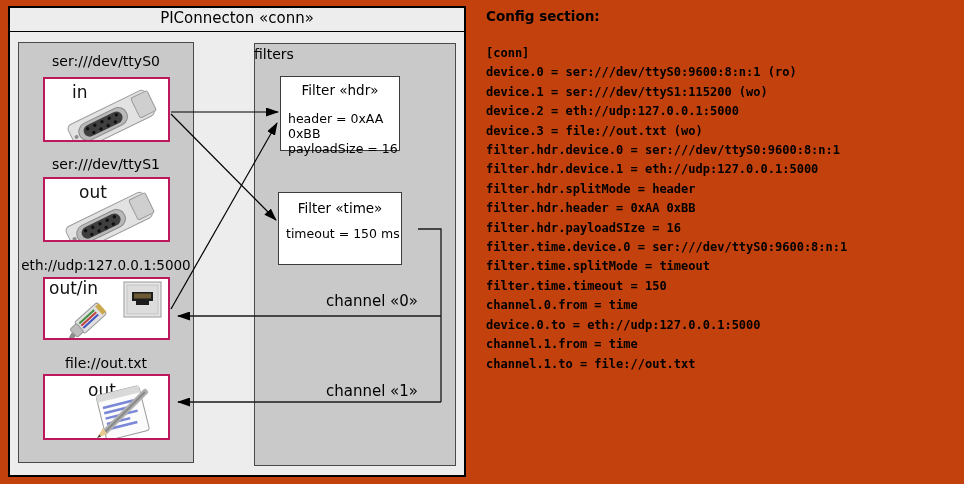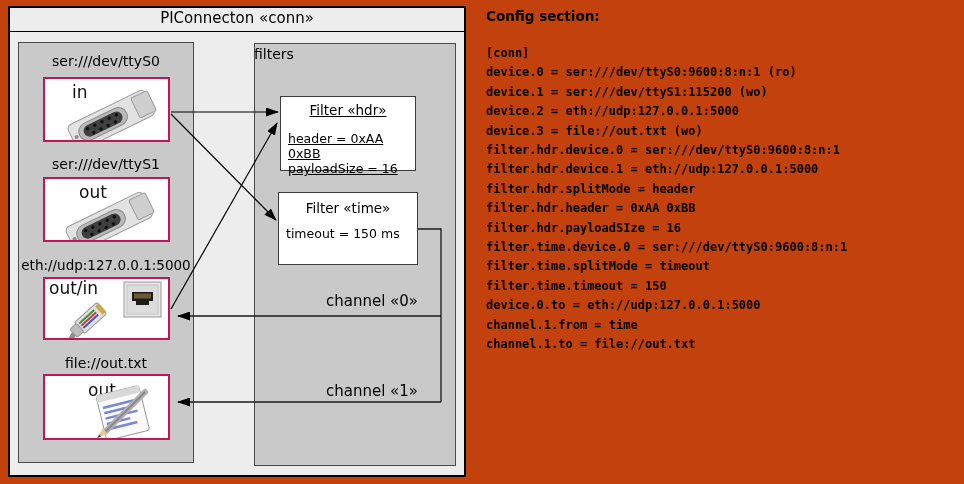--- a/index.html
+++ b/index.html
@@ -125,29 +125,29 @@
       <path d="M60,56 L100,16" stroke="#b0b0b0" stroke-width="6" stroke-linecap="round"></path>
       <path d="M60,56 L100,16" stroke="#8a8a8a" stroke-width="2"></path>
       <polygon points="52,62 62,58 58,52" fill="#e8c98f"></polygon>
       <polygon points="52,62 56,60.5 54.5,58.5" fill="#3a3a3a"></polygon>
     </svg>
   </div>
 
   <div class="abs panel filters-panel"></div>
   <div class="abs panel-title" style="left:254px;top:46px;width:202px;">filters</div>
 
-  <div class="abs filter-box" style="left:280px;top:96px;width:136px;height:75px;text-decoration:underline;">
+  <div class="abs filter-box" style="left:280px;top:76px;width:120px;height:75px;">
     <div class="filter-title">Filter «hdr»</div>
     <div class="filter-props">
       <div>header = 0xAA 0xBB</div>
       <div>payloadSize = 16</div>
     </div>
   </div>
 
-  <div class="abs filter-box" style="left:278px;top:192px;width:140px;height:73px;">
+  <div class="abs filter-box" style="left:278px;top:192px;width:124px;height:73px;">
     <div class="filter-title" style="margin-top:7px;">Filter «time»</div>
     <div class="filter-props" style="margin-top:10px;">
       <div>timeout = 150 ms</div>
     </div>
   </div>
 
   <div class="abs channel-label" style="left:280px;top:292px;">channel «0»</div>
   <div class="abs channel-label" style="left:280px;top:382px;">channel «1»</div>
 
   <svg class="overlay" width="470" height="484" viewBox="0 0 470 484">
@@ -173,18 +173,19 @@
     <div>device.2 = eth://udp:127.0.0.1:5000</div>
     <div>device.3 = file://out.txt (wo)</div>
     <div>filter.hdr.device.0 = ser:///dev/ttyS0:9600:8:n:1</div>
     <div>filter.hdr.device.1 = eth://udp:127.0.0.1:5000</div>
     <div>filter.hdr.splitMode = header</div>
     <div>filter.hdr.header = 0xAA 0xBB</div>
     <div>filter.hdr.payloadSIze = 16</div>
     <div>filter.time.device.0 = ser:///dev/ttyS0:9600:8:n:1</div>
     <div>filter.time.splitMode = timeout</div>
     <div>filter.time.timeout = 150</div>
+    <div>channel.0.from = time</div>
     <div>device.0.to = eth://udp:127.0.0.1:5000</div>
     <div>channel.1.from = time</div>
     <div>channel.1.to = file://out.txt</div>
   </div>
 
 </div>
 
 </body></html>

